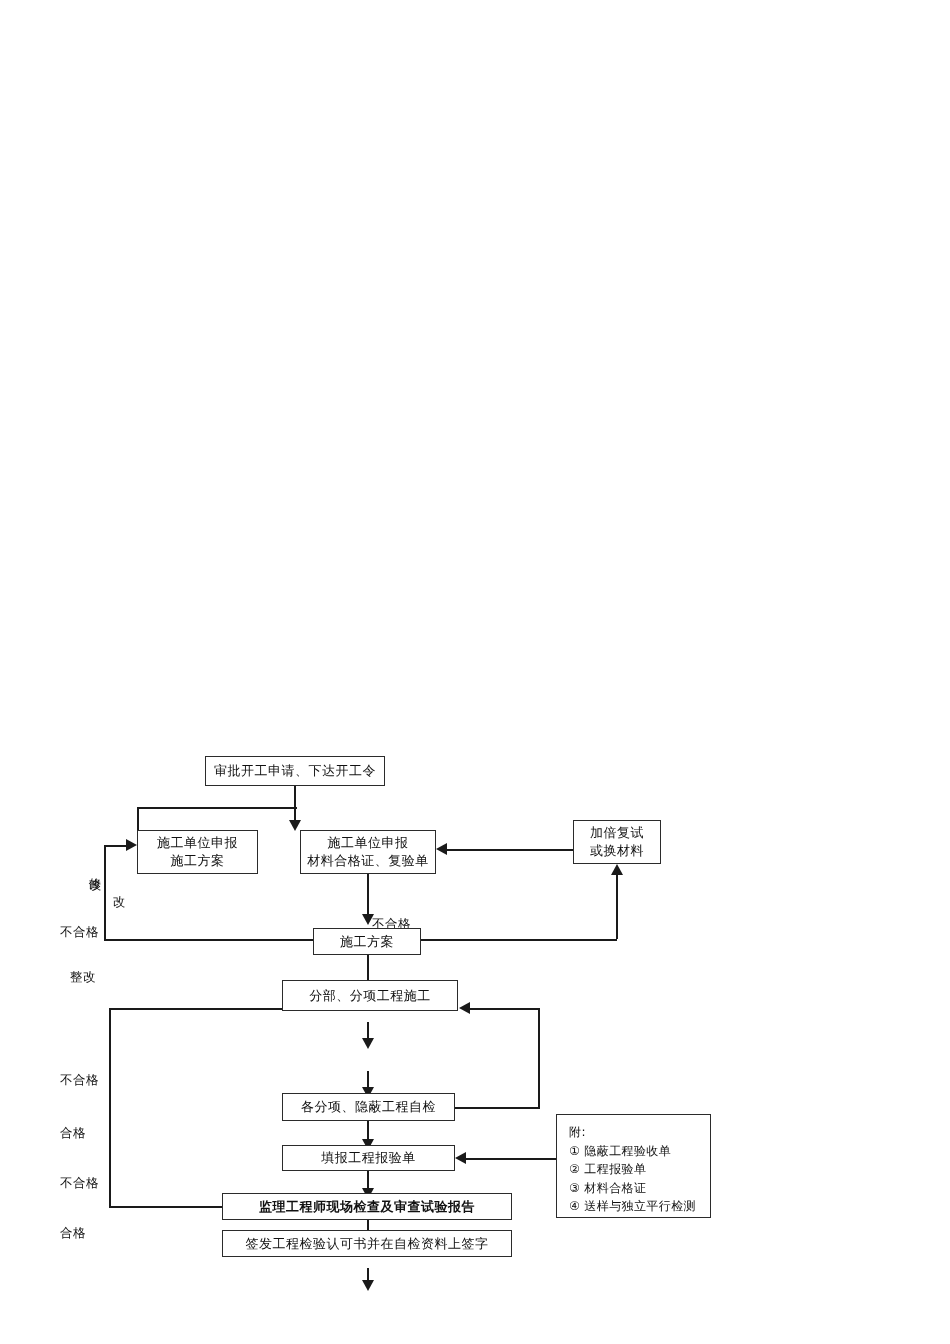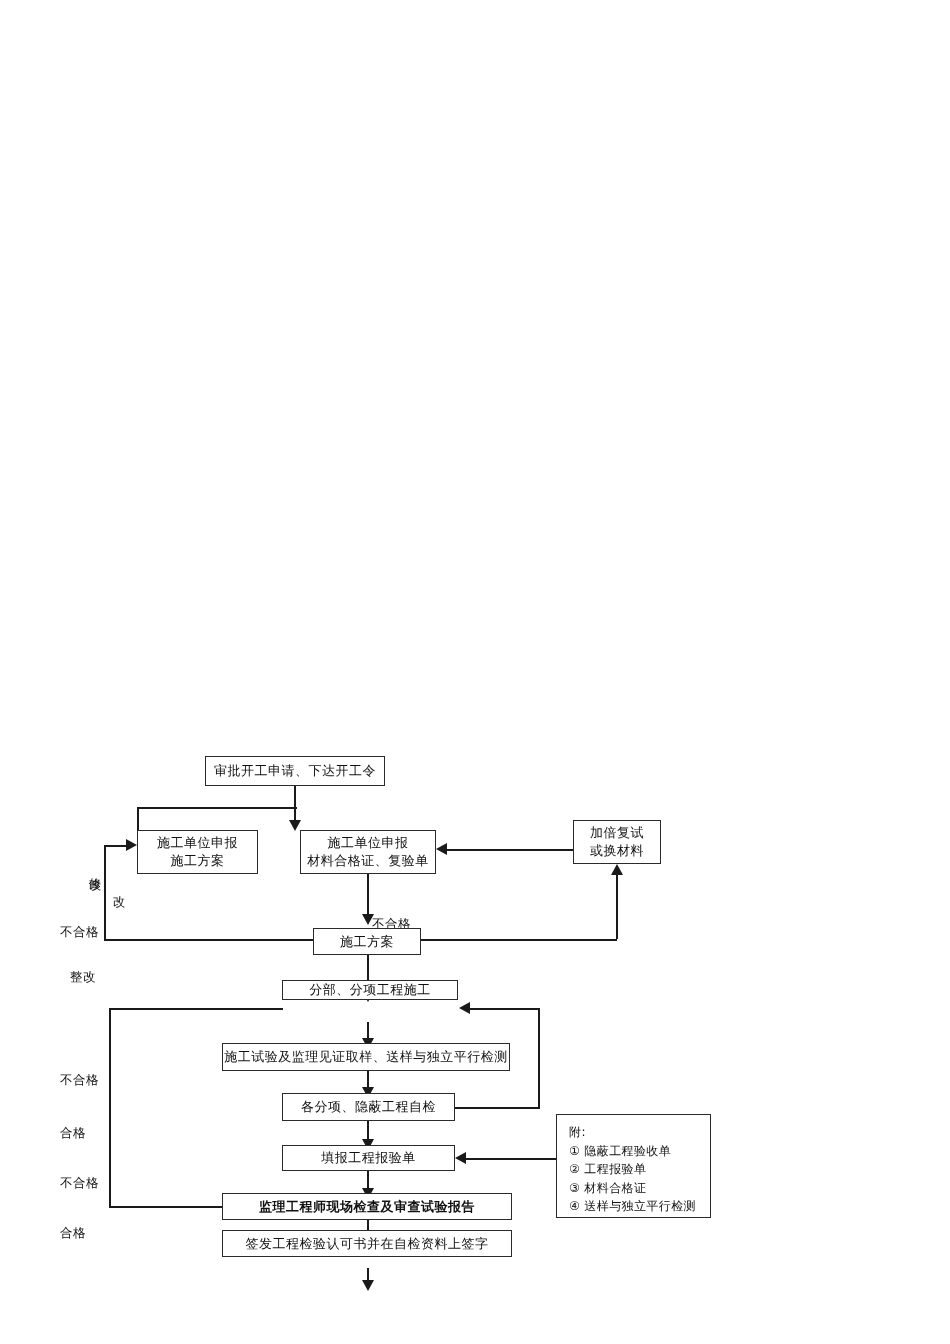--- a/index.html
+++ b/index.html
@@ -150,39 +150,36 @@
 
   <div class="hline" style="left:421px; top:939px; width:196px;"></div>
   <div class="vline" style="left:616px; top:875px; height:64px;"></div>
   <div class="arrow up" style="left:611px; top:864px;"></div>
 
   <div class="vline" style="left:367px; top:955px; height:38px;"></div>
   <div class="arrow down" style="left:362px; top:991px;"></div>
 
   <div class="lbl" style="left:70px; top:969px;">整改</div>
 
-  <div class="node" style="left:282px; top:980px; width:176px; height:20px;">
+  <div class="node" style="left:282px; top:980px; width:176px; height:31px;">
     <span class="ln">分部、分项工程施工</span>
   </div>
 
   <div class="hline" style="left:109px; top:1008px; width:174px;"></div>
   <div class="vline" style="left:109px; top:1008px; height:199px;"></div>
   <div class="hline" style="left:109px; top:1206px; width:113px;"></div>
 
   <div class="hline" style="left:454px; top:1107px; width:86px;"></div>
   <div class="vline" style="left:538px; top:1008px; height:99px;"></div>
   <div class="hline" style="left:470px; top:1008px; width:70px;"></div>
   <div class="arrow left" style="left:459px; top:1002px;"></div>
 
   <div class="vline" style="left:367px; top:1022px; height:18px;"></div>
   <div class="arrow down" style="left:362px; top:1038px;"></div>
 
-  <div class="node" style="left:222px; top:1043px; width:288px; height:28px;">
-    <span class="ln">施工试验及监理见证取样、送样与独立平行检测</span>
-  </div>
 
   <div class="vline" style="left:367px; top:1071px; height:18px;"></div>
   <div class="arrow down" style="left:362px; top:1087px;"></div>
 
   <div class="node" style="left:282px; top:1093px; width:173px; height:28px;">
     <span class="ln">各分项、隐蔽工程自检</span>
   </div>
 
   <div class="vline" style="left:367px; top:1121px; height:20px;"></div>
   <div class="arrow down" style="left:362px; top:1139px;"></div>

